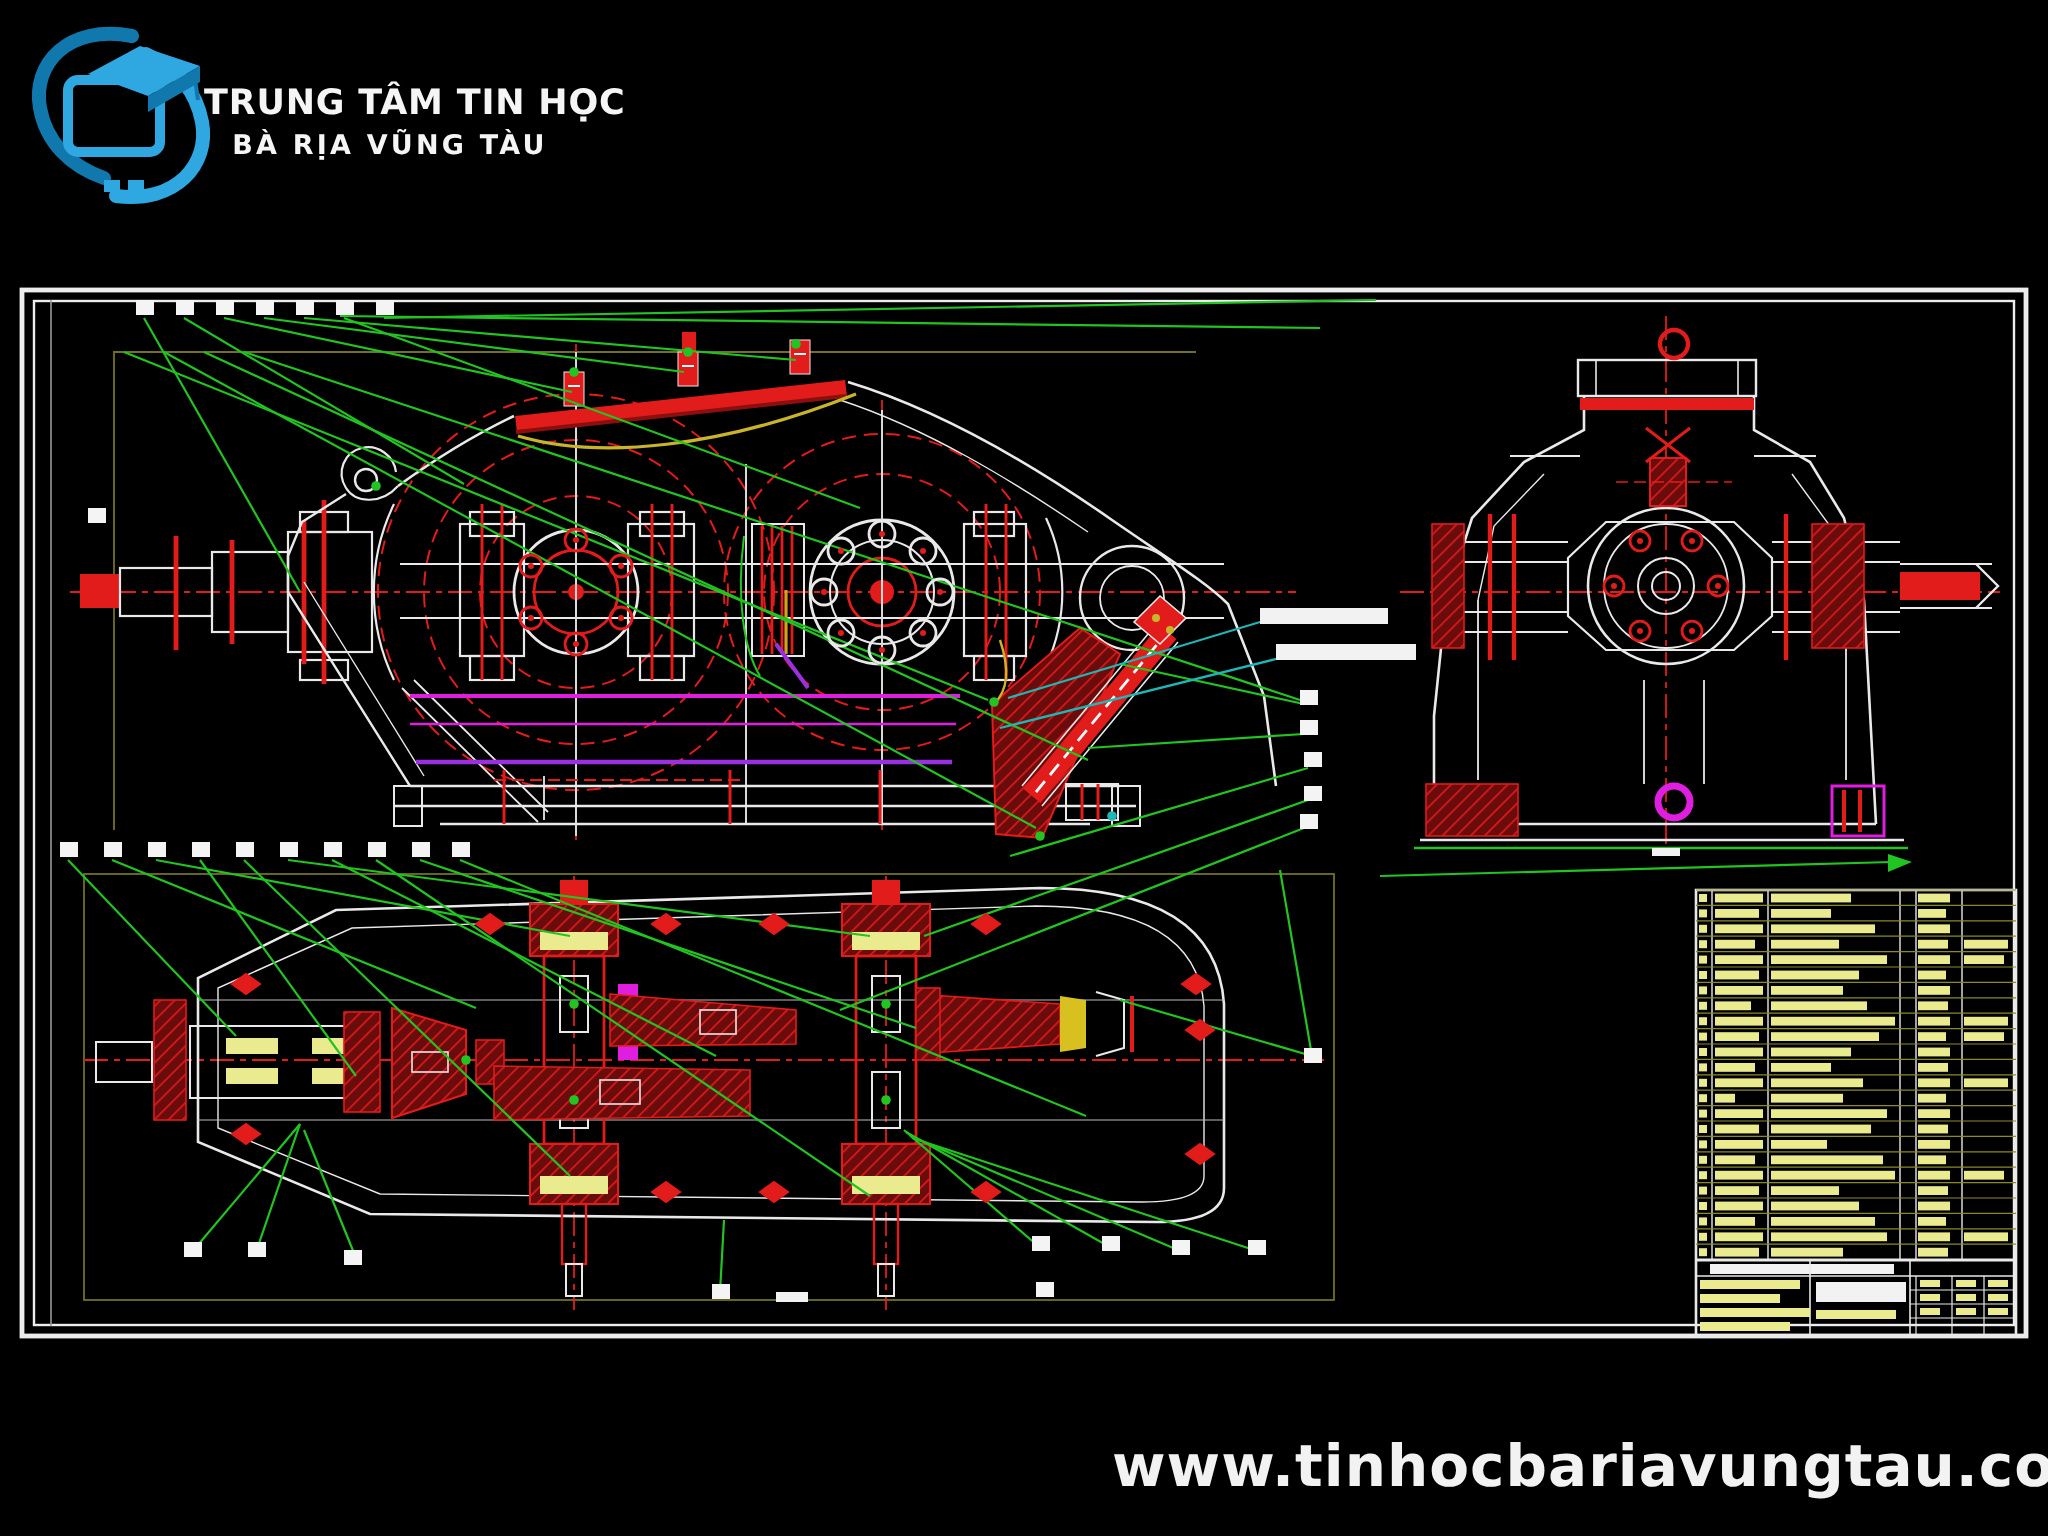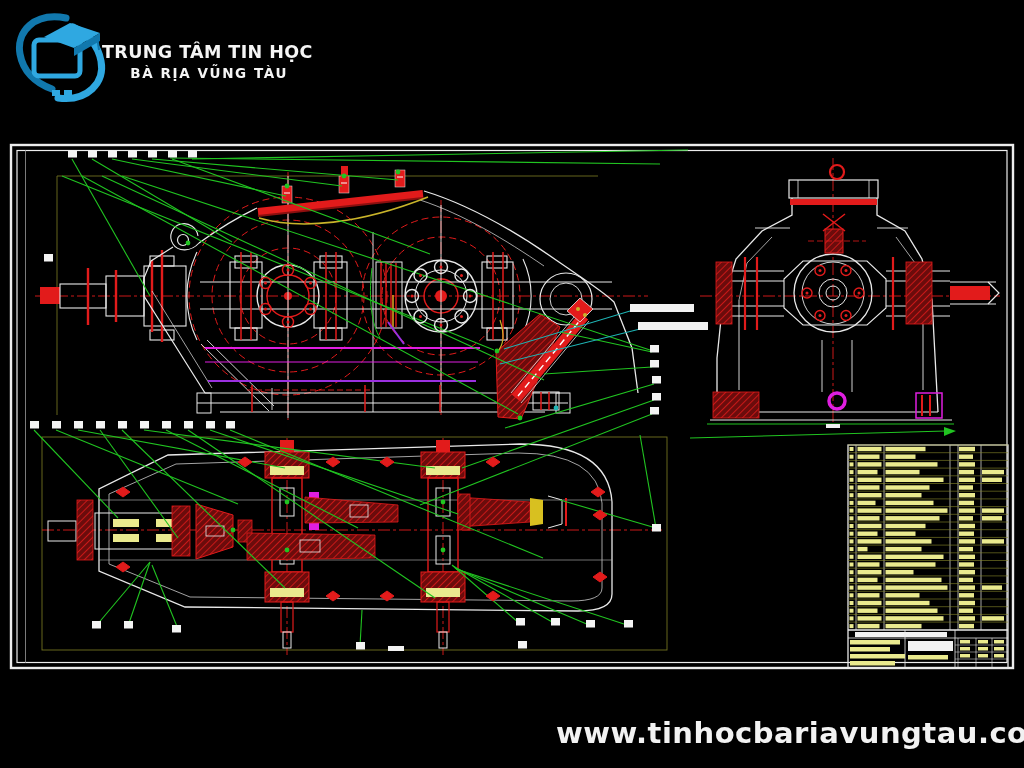--- a/index.html
+++ b/index.html
@@ -3,21 +3,21 @@
 <meta charset="utf-8">
 <style>
   html,body{margin:0;padding:0;background:#000;}
   #stage{position:relative;width:1024px;height:768px;background:#000;overflow:hidden;
          font-family:"DejaVu Sans","Liberation Sans",sans-serif;}
   #cad{position:absolute;left:0;top:0;}
   .logo{position:absolute;left:10px;top:6px;width:300px;height:100px;}
   .logo-icon{position:absolute;left:2px;top:4px;}
   .logo-text{position:absolute;left:92px;top:36px;width:186px;text-align:center;color:#f5f5f5;}
   .logo-title{font-size:17.5px;font-weight:bold;letter-spacing:.4px;white-space:nowrap;}
-  .logo-subtitle{font-size:13.5px;font-weight:bold;letter-spacing:1.6px;margin-top:3px;white-space:nowrap;text-align:right;}
+  .logo-subtitle{font-size:13.5px;font-weight:bold;letter-spacing:1.6px;margin-top:3px;white-space:nowrap;}
   .website{position:absolute;left:556px;top:716px;width:424px;text-align:center;
            color:#f2f2f2;font-size:29px;font-weight:bold;letter-spacing:.5px;white-space:nowrap;}
 </style>
 </head>
 <body>
 
 <div id="stage">
 
   <div class="logo">
     <svg class="logo-icon" width="96" height="96" viewBox="0 0 96 96">

